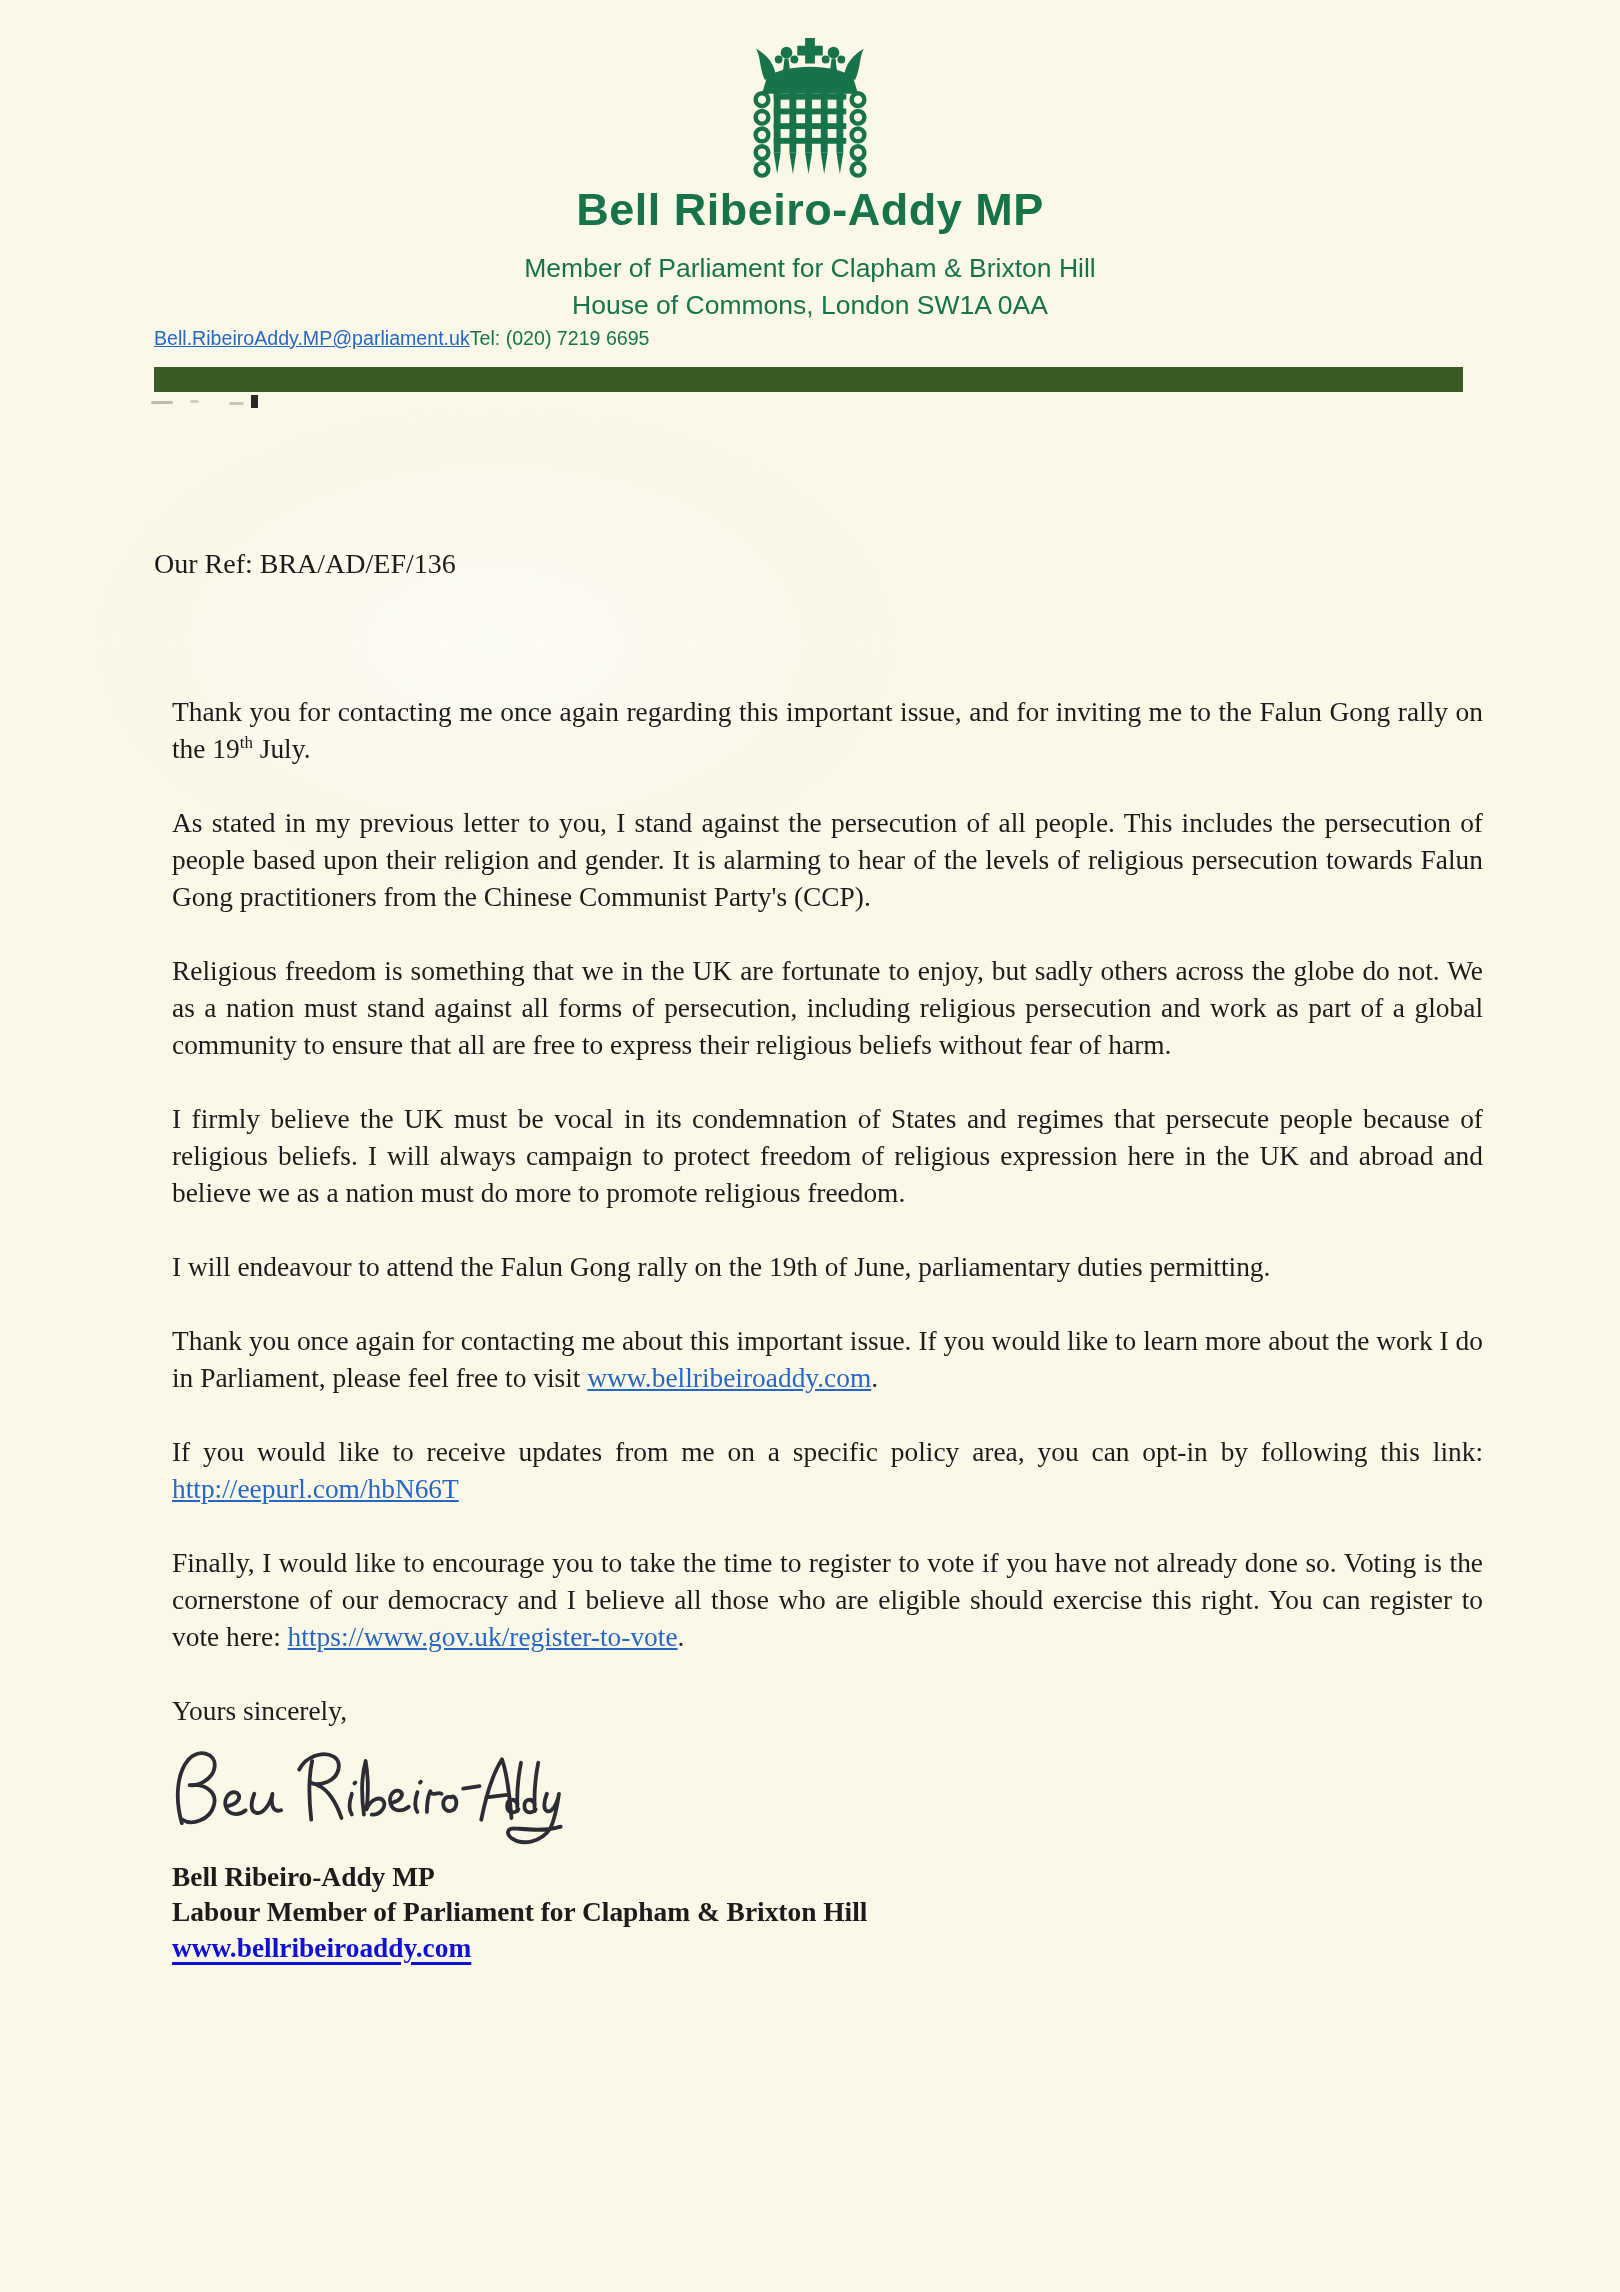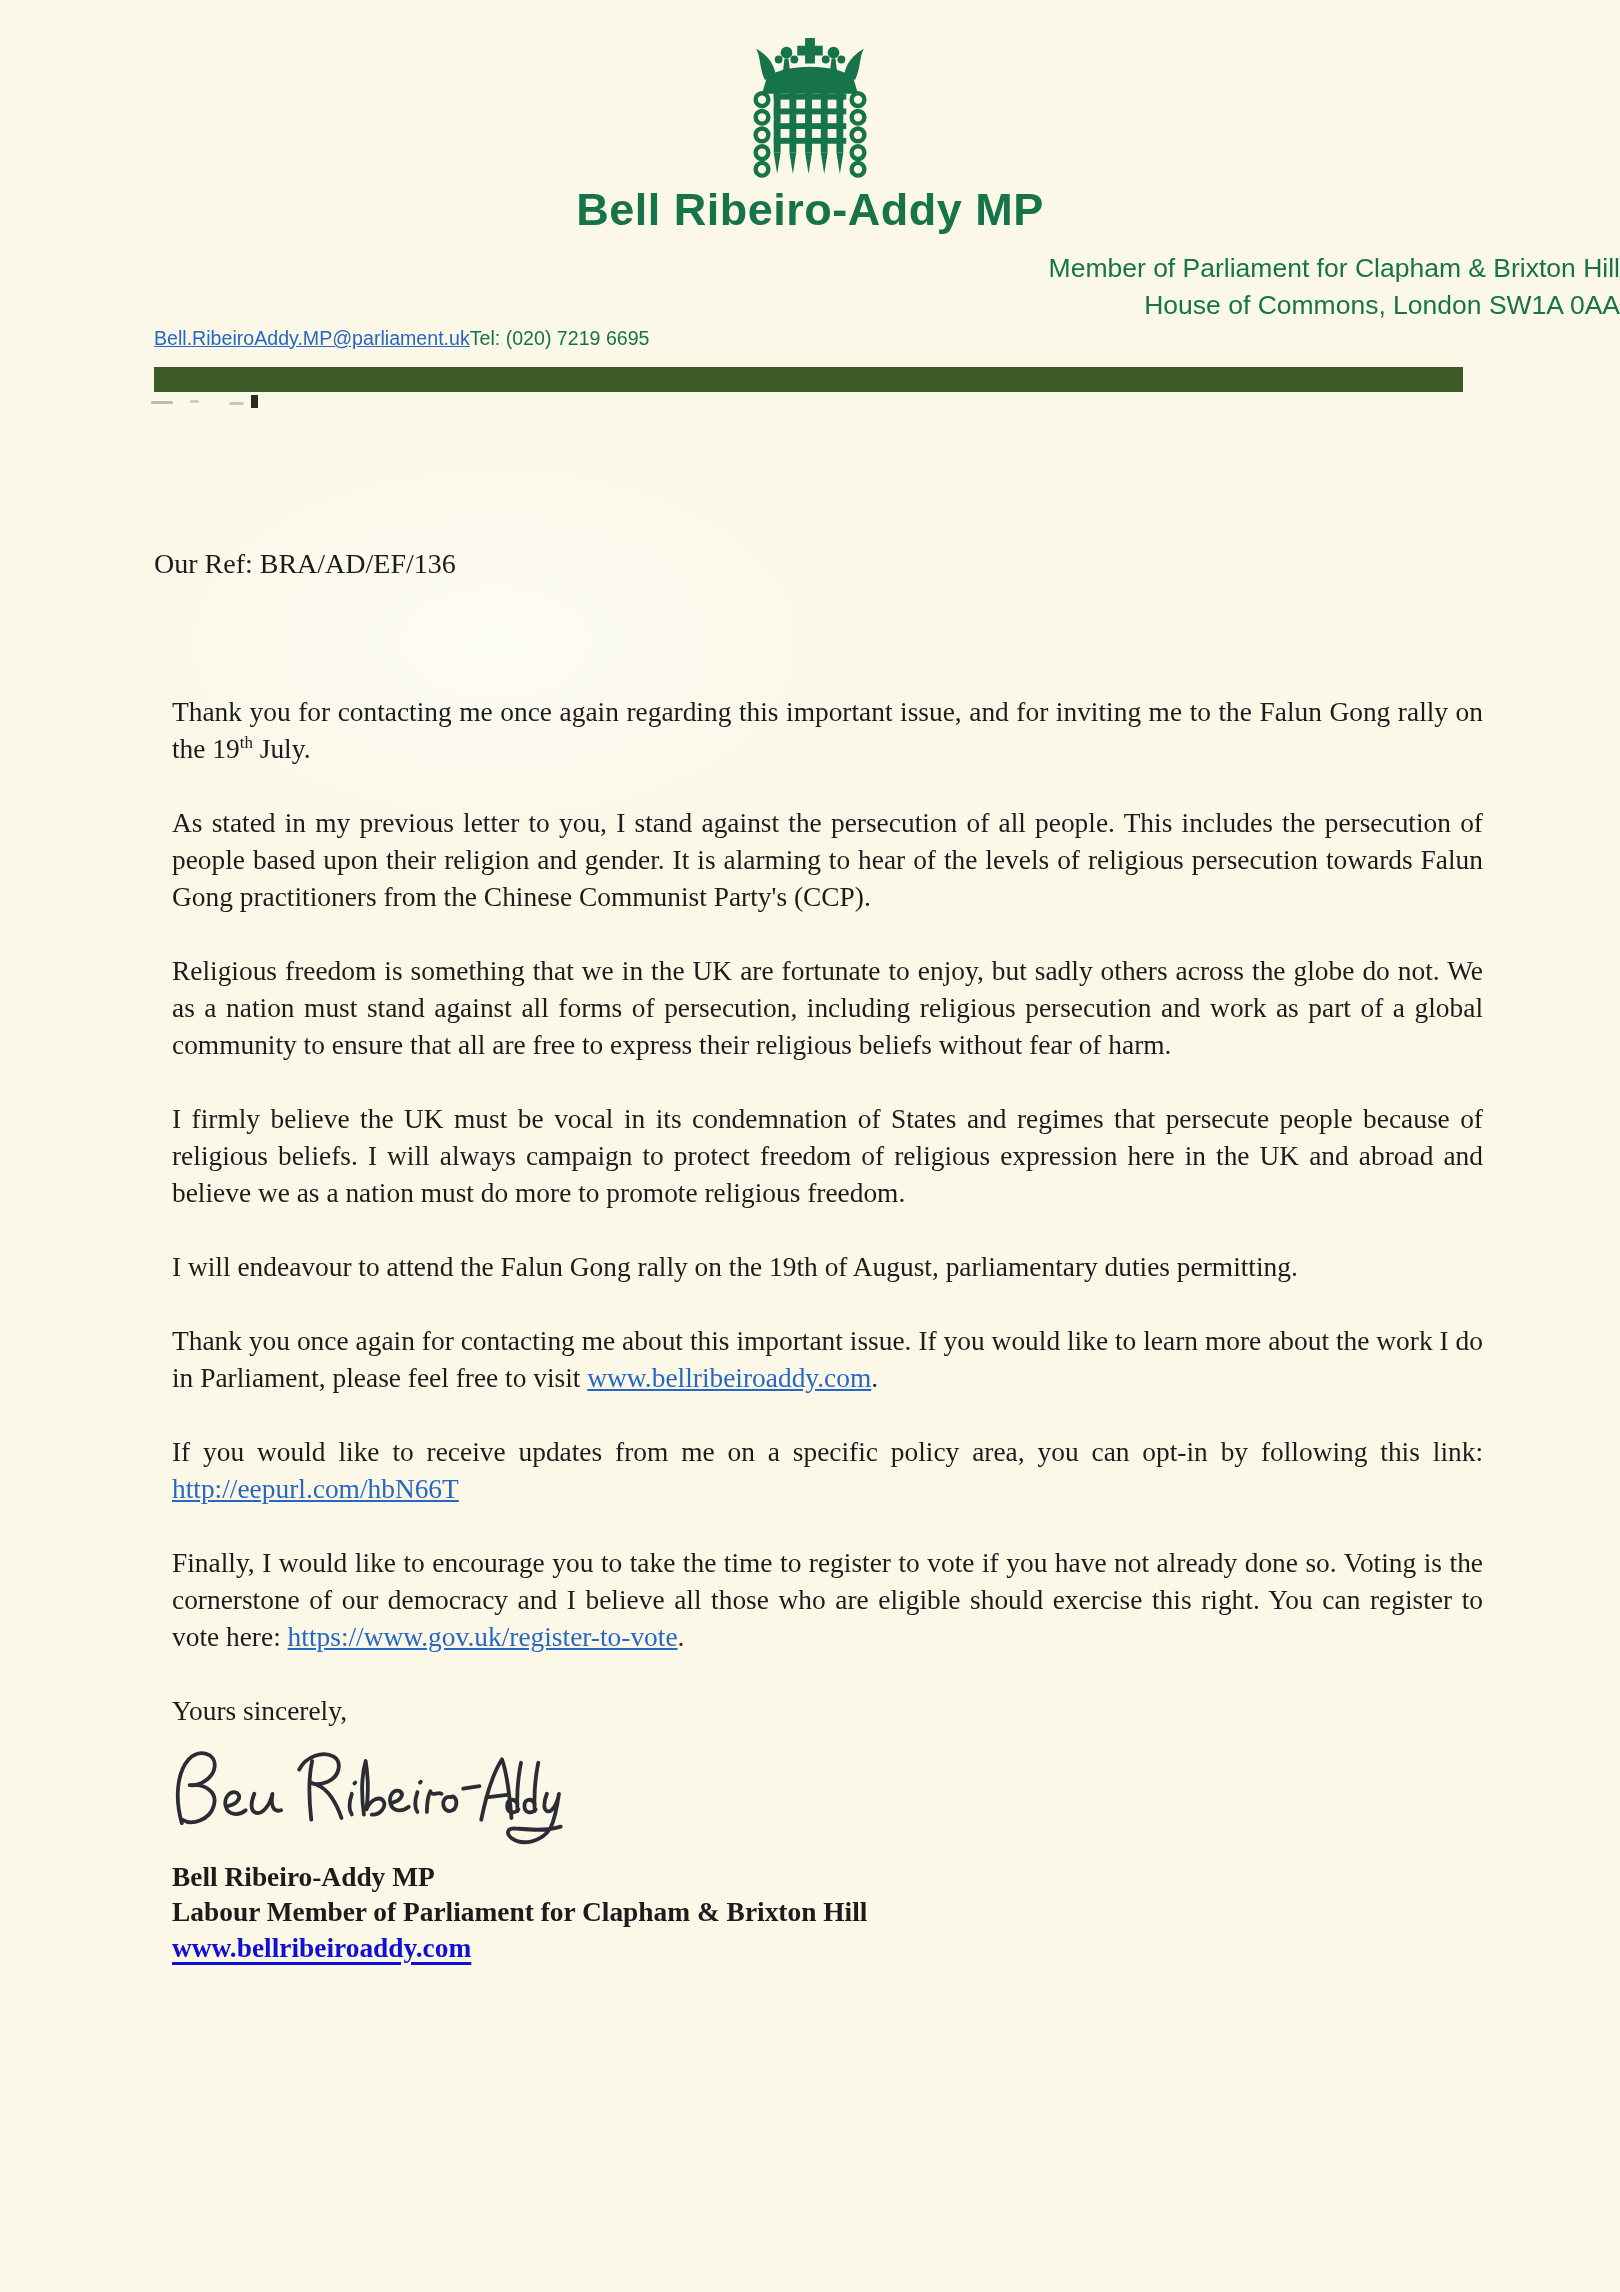--- a/index.html
+++ b/index.html
@@ -15,21 +15,21 @@
     font-family:"Liberation Serif",serif;color:var(--body-text);
   }
   
   .logo{position:absolute;top:35px;left:50%;transform:translateX(-50%);}
   .hdr-title{
     position:absolute;top:184px;left:0;width:100%;text-align:center;
     font-family:"Liberation Sans",sans-serif;font-weight:bold;font-size:45px;
     color:var(--green);letter-spacing:0.5px;
   }
   .hdr-sub{
-    position:absolute;left:0;width:100%;text-align:right;
+    position:absolute;left:0;width:100%;text-align:center;
     font-family:"Liberation Sans",sans-serif;font-size:26.5px;color:var(--green);
   }
   .sub1{top:253px;} .sub2{top:290px;}
   .contact-row{
     position:absolute;top:327px;left:154px;width:1309px;
     display:flex;justify-content:flex-start;align-items:baseline;
     font-family:"Liberation Sans",sans-serif;font-size:19.6px;
   }
   .email-link{color:var(--link-blue);text-decoration:underline;cursor:pointer;}
   .tel{color:var(--green);}
@@ -142,21 +142,21 @@
 
   <div class="ref-block">
     <div>Our Ref: BRA/AD/EF/136</div>
   </div>
 
   <div class="letter">
     <p><span>Thank you for contacting me once again regarding this important issue, and for inviting me to the Falun Gong rally on the 19</span><sup>th</sup><span> July.</span></p>
     <p>As stated in my previous letter to you, I stand against the persecution of all people. This includes the persecution of people based upon their religion and gender. It is alarming to hear of the levels of religious persecution towards Falun Gong practitioners from the Chinese Communist Party's (CCP).</p>
     <p>Religious freedom is something that we in the UK are fortunate to enjoy, but sadly others across the globe do not. We as a nation must stand against all forms of persecution, including religious persecution and work as part of a global community to ensure that all are free to express their religious beliefs without fear of harm.</p>
     <p>I firmly believe the UK must be vocal in its condemnation of States and regimes that persecute people because of religious beliefs. I will always campaign to protect freedom of religious expression here in the UK and abroad and believe we as a nation must do more to promote religious freedom.</p>
-    <p class="no-just">I will endeavour to attend the Falun Gong rally on the 19th of August, parliamentary duties permitting.</p>
+    <p class="no-just">I will endeavour to attend the Falun Gong rally on the 19th of June, parliamentary duties permitting.</p>
     <p><span>Thank you once again for contacting me about this important issue. If you would like to learn more about the work I do in Parliament, please feel free to visit </span><a class="lnk">www.bellribeiroaddy.com</a><span>.</span></p>
     <p><span>If you would like to receive updates from me on a specific policy area, you can opt-in by following this link: </span><a class="lnk">http://eepurl.com/hbN66T</a></p>
     <p><span>Finally, I would like to encourage you to take the time to register to vote if you have not already done so. Voting is the cornerstone of our democracy and I believe all those who are eligible should exercise this right. You can register to vote here: </span><a class="lnk">https://www.gov.uk/register-to-vote</a><span>.</span></p>
 
     <p class="closing no-just">Yours sincerely,</p>
 
     
     <svg class="signature" role="img" width="397" height="118" viewBox="0 0 460 128" aria-label="Bell Ribeiro-Addy">
       <g fill="none" stroke="#2C2C35" stroke-width="4.4" stroke-linecap="round" stroke-linejoin="round">
 

